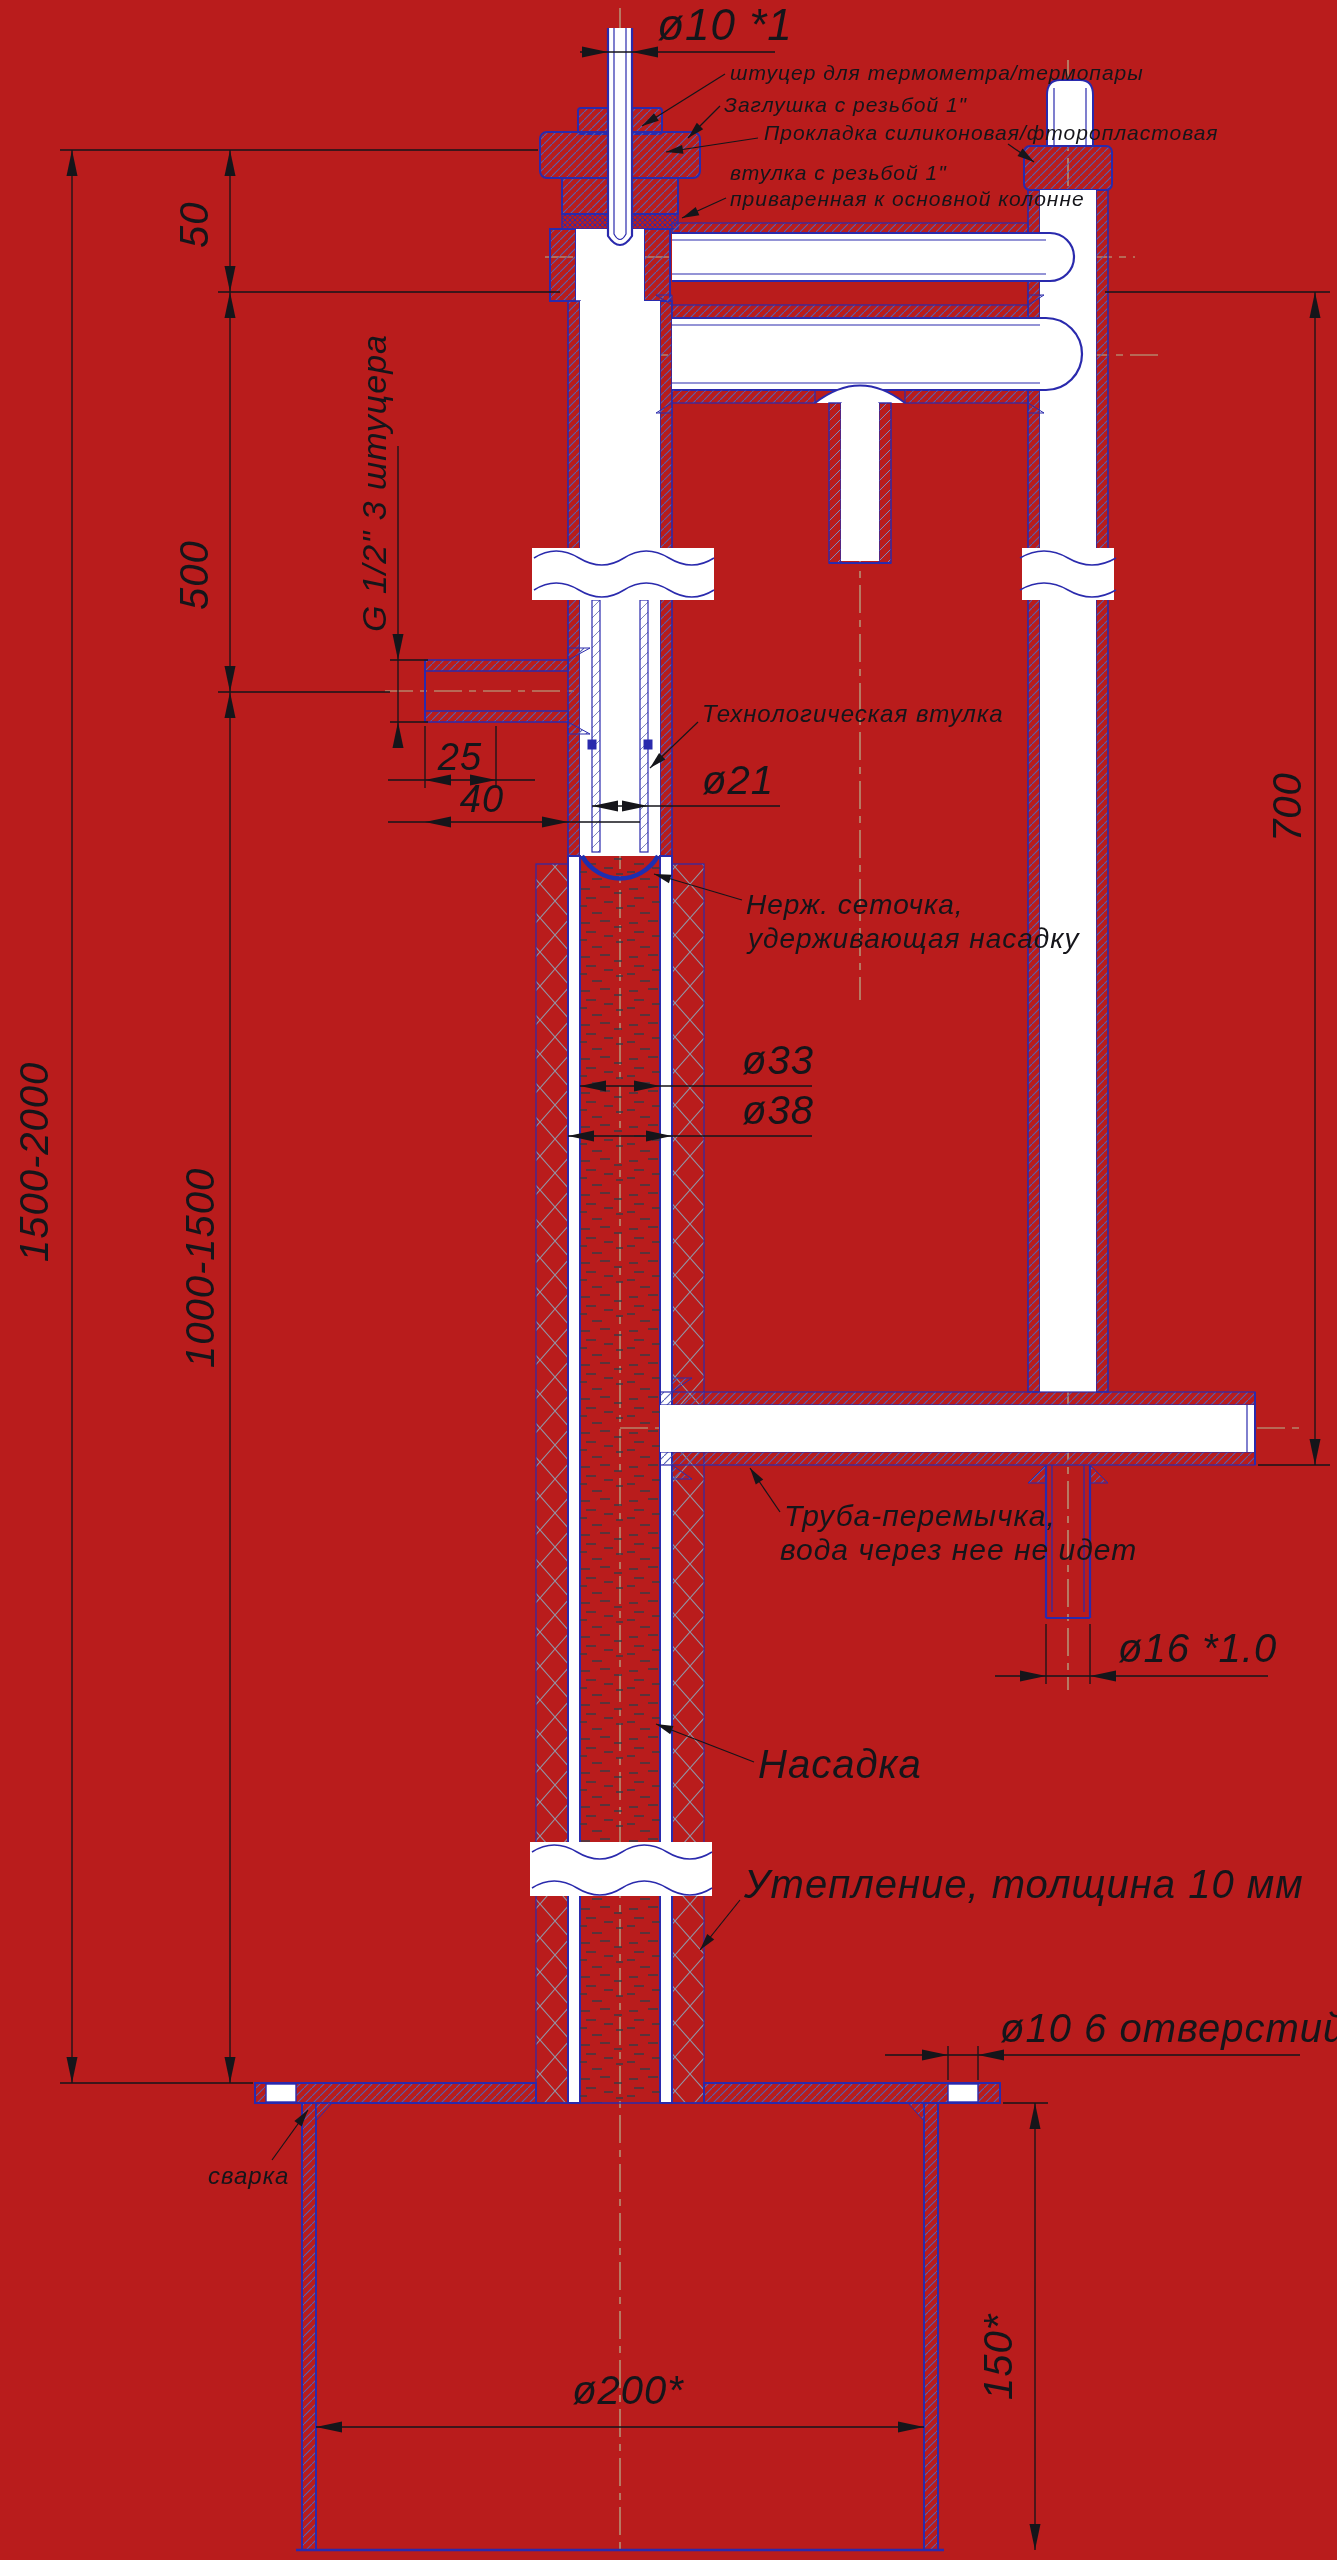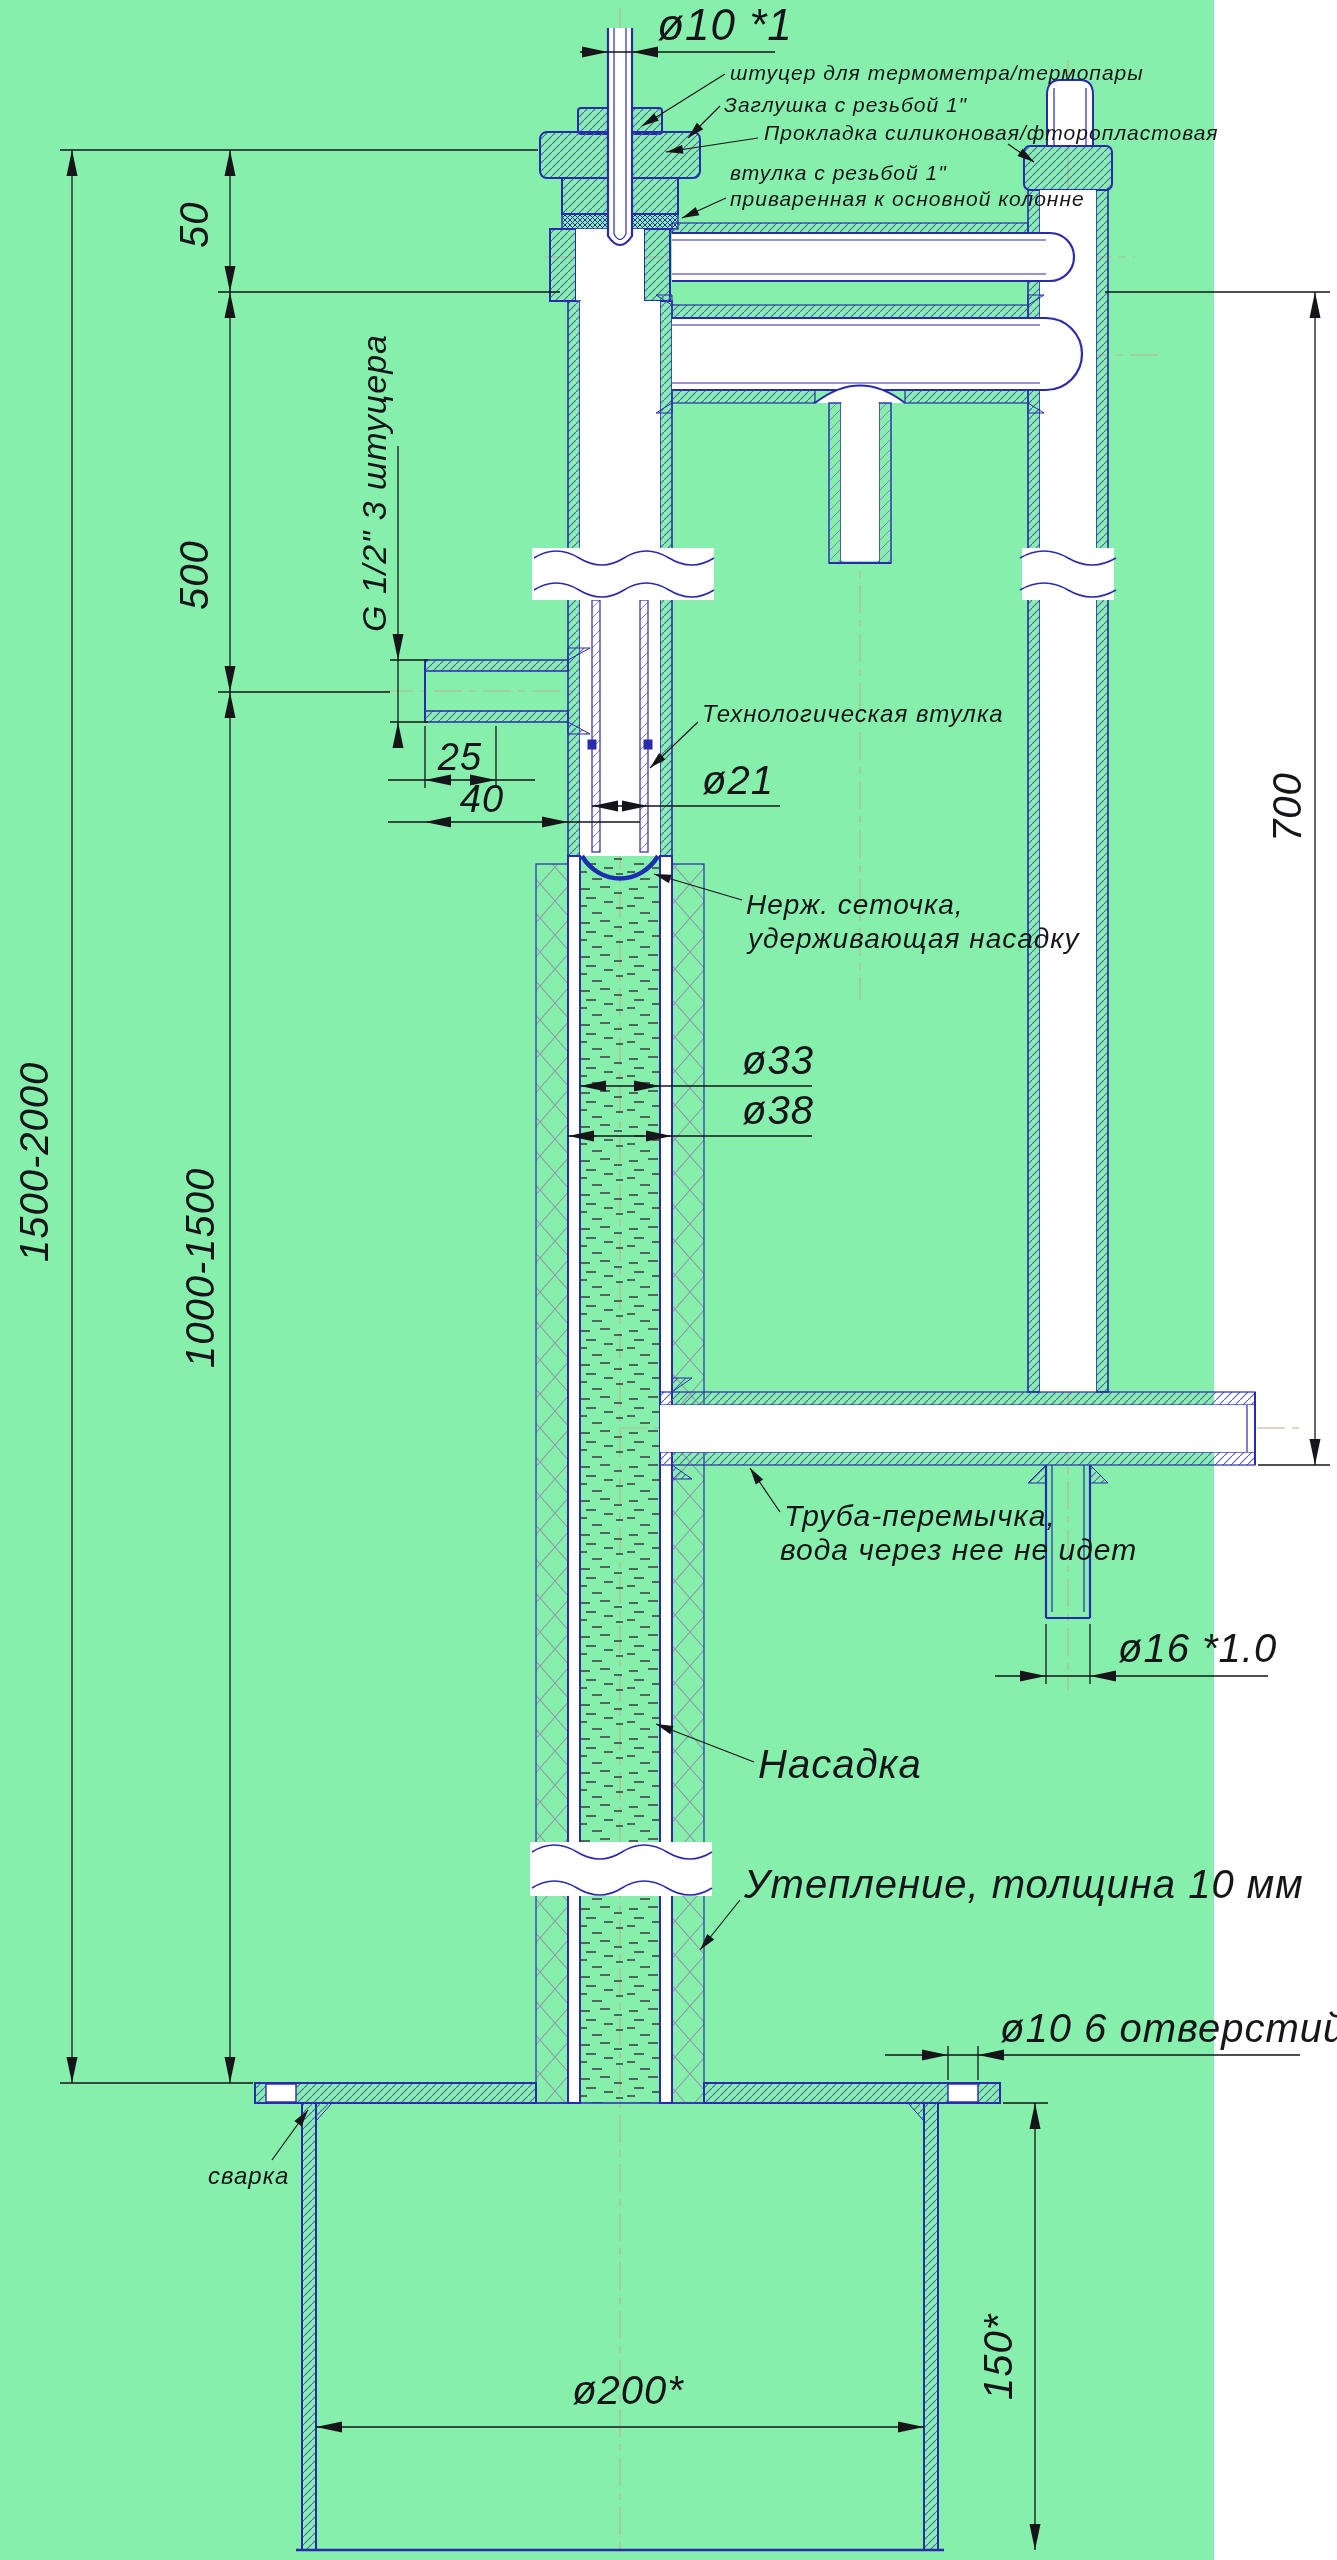--- a/index.html
+++ b/index.html
@@ -1,16 +1,16 @@
 <!DOCTYPE html>
 <html><head>
 <meta charset="utf-8">
 <style>
   html,body{margin:0;padding:0;background:#fff;}
-  .sheet{width:1214px;height:2560px;position:relative;background:#86efac;
+  .sheet{width:1337px;height:2560px;position:relative;background:#b91c1c;
          font-family:"Liberation Sans", sans-serif;}
   svg{display:block;}
   text{font-family:"Liberation Sans", sans-serif;font-style:italic;fill:#15151a;
        letter-spacing:1px;}
   .dim-t{font-size:40px;}
   .dim-big{font-size:44px;}
   .callout-s{font-size:21px;}
   .callout-m{font-size:24px;}
   .callout-l{font-size:28px;}
   .callout-xl{font-size:30px;}

